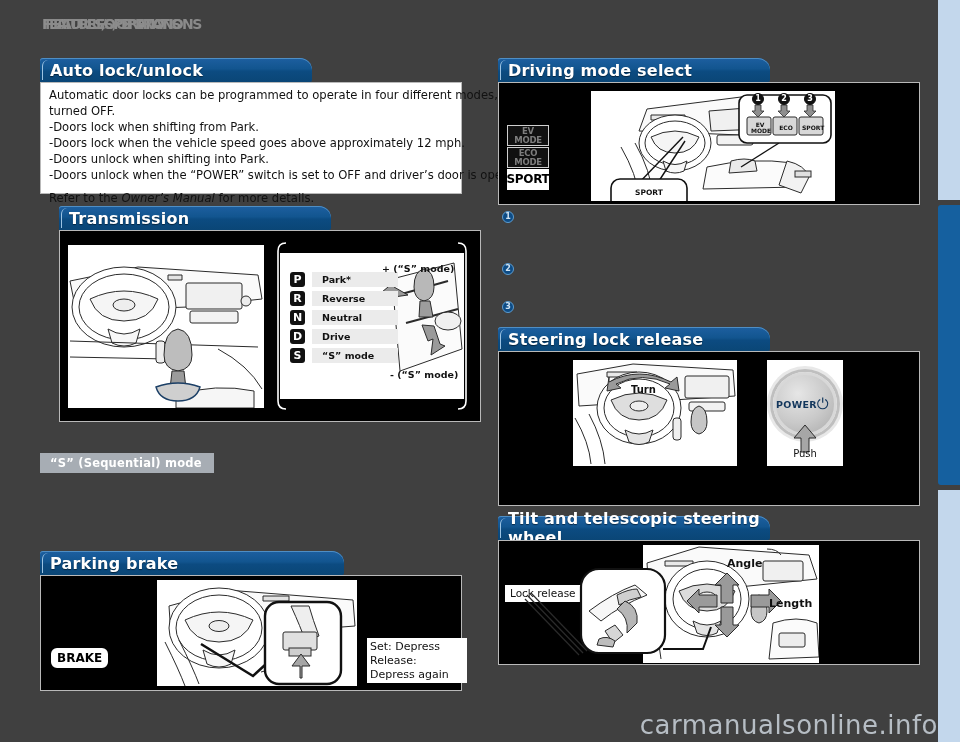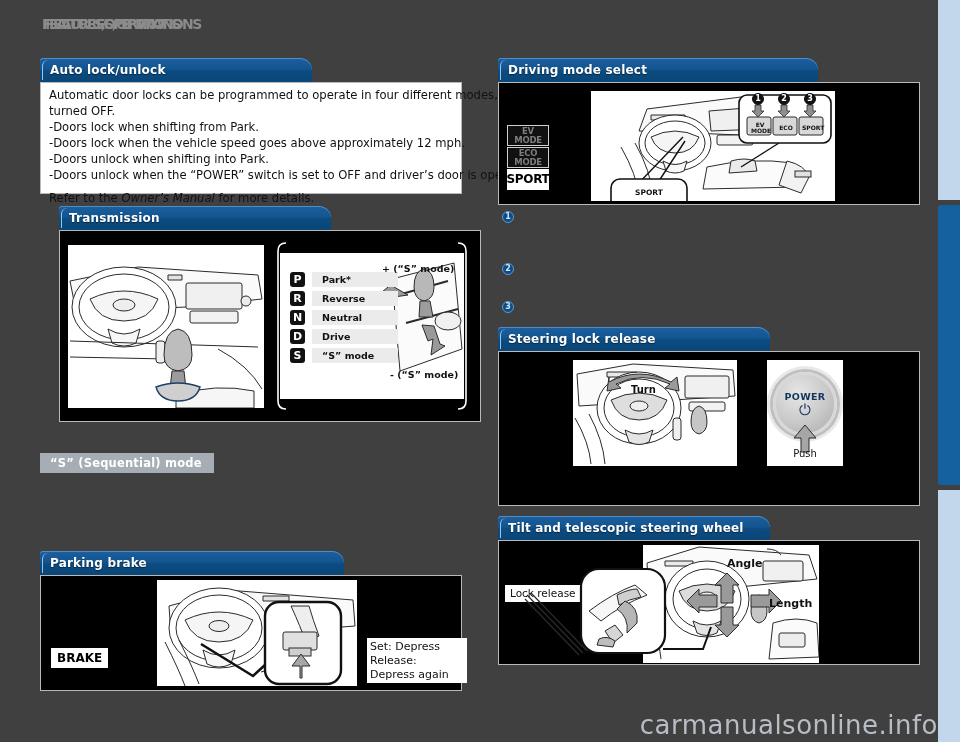--- a/index.html
+++ b/index.html
@@ -39,28 +39,28 @@
     display:flex; align-items:center;
     padding-left:10px;
     box-shadow:inset 0 1px 0 #4f8ec4;
   }
   .sec-head::before{
     content:""; position:absolute; left:2px; top:2px;
     width:6px; height:20px; border-left:1px solid #9cc3e2;
     border-top-left-radius:6px;
   }
   .sec-head .t{
-    color:#fff; font-size:12px; font-weight:bold;
+    color:#fff; font-size:16px; font-weight:bold;
     letter-spacing:.2px; text-shadow:0 1px 1px rgba(0,0,0,.5);
     font-family:"DejaVu Sans","Liberation Sans",sans-serif;
   }
   .sec-head.w1{ width:272px; }
   .sec-head.w2{ width:272px; }
   .sec-head.w3{ width:304px; }
-  .sec-head.w4{ width:320px; }
+  .sec-head.w4{ width:272px; }
   .sec-head.w5{ width:272px; }
   .sec-head.w6{ width:272px; }
 
   
   .sec-body{
     border:1px solid #b9b9b9;
     background:#000;
     position:relative;
   }
   .textpanel{
@@ -129,21 +129,21 @@
     letter-spacing:-.3px;
   }
   .modebox.on{ background:#fff; color:#000; border-color:#fff; font-size:12px;}
 
   .power-btn{
     position:absolute;
     width:64px;height:64px;border-radius:50%;
     background:radial-gradient(circle at 38% 32%, #e6e6e6 0%, #c9c9c9 55%, #a9a9a9 100%);
     border:3px solid #d8d8d8;
     box-shadow:0 0 0 3px #bfbfbf, 0 0 0 6px #e8e8e8;
-    display:flex;flex-direction:column;align-items:center;justify-content:center;
+    display:flex;flex-direction:row;align-items:center;
   }
   .power-btn .pw{ font-size:9.5px; font-weight:bold; color:#12365c; letter-spacing:.3px;}
   .power-btn .ic{ font-size:15px; color:#12365c; line-height:1; margin-top:1px;}
 
   
   .tabstrip{ position:absolute; right:0; top:0; width:22px; height:742px; }
   .tab-seg{ position:absolute; right:0; width:22px; }
   .tab-light{ background:#c3d7ec; }
   .tab-active{ background:#15609f; border-radius:3px 0 0 3px; }
 
@@ -268,21 +268,21 @@
     <div style="margin-top:30px;">
       <span class="subhead">“S” (Sequential) mode</span>
     </div>
 
     <div style="margin-top:78px;">
       <div class="sec-head w3">
         <span class="t">Parking brake</span>
       </div>
       <div class="sec-body" style="width:422px;height:116px;">
 
-        <div class="brake-ind" style="left:10px;top:72px;">BRAKE</div>
+        <div class="brake-ind" style="left:10px;top:72px;border-radius:6px;">BRAKE</div>
 
         <div class="art" style="position:absolute;left:116px;top:4px;width:200px;height:106px;">
           <svg width="200" height="106" viewBox="0 0 200 106">
             <g fill="none" stroke="#2b2b2b" stroke-width="1">
               <path d="M12 26 L70 10 L196 20 L198 46 L120 52 L14 56 Z" fill="#fafafa"></path>
               <rect x="128" y="24" width="48" height="24" rx="2" fill="#f0f0f0"></rect>
               <rect x="132" y="52" width="40" height="10" rx="2" fill="#f2f2f2"></rect>
               <path d="M106 16 h26 v5 h-26 z" fill="#e3e3e3"></path>
               <ellipse cx="62" cy="48" rx="50" ry="40" fill="#fff"></ellipse>
               <ellipse cx="62" cy="48" rx="43" ry="33" fill="#fff"></ellipse>

